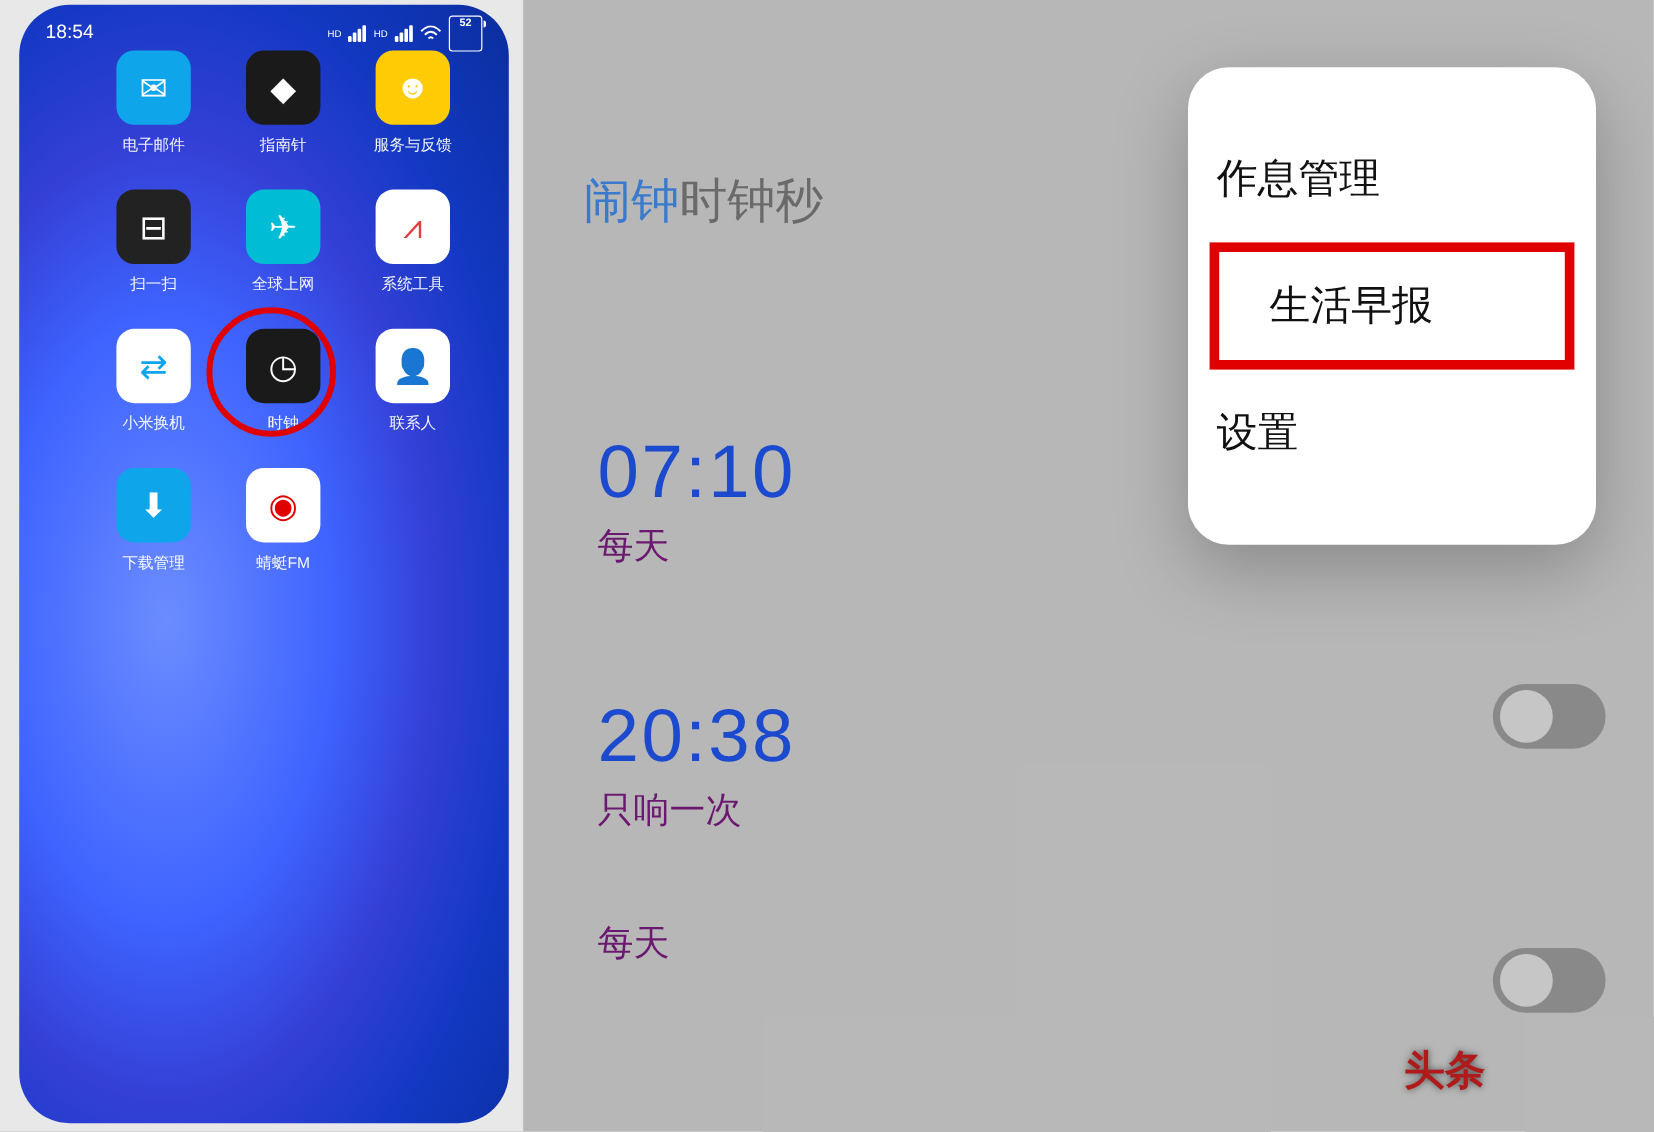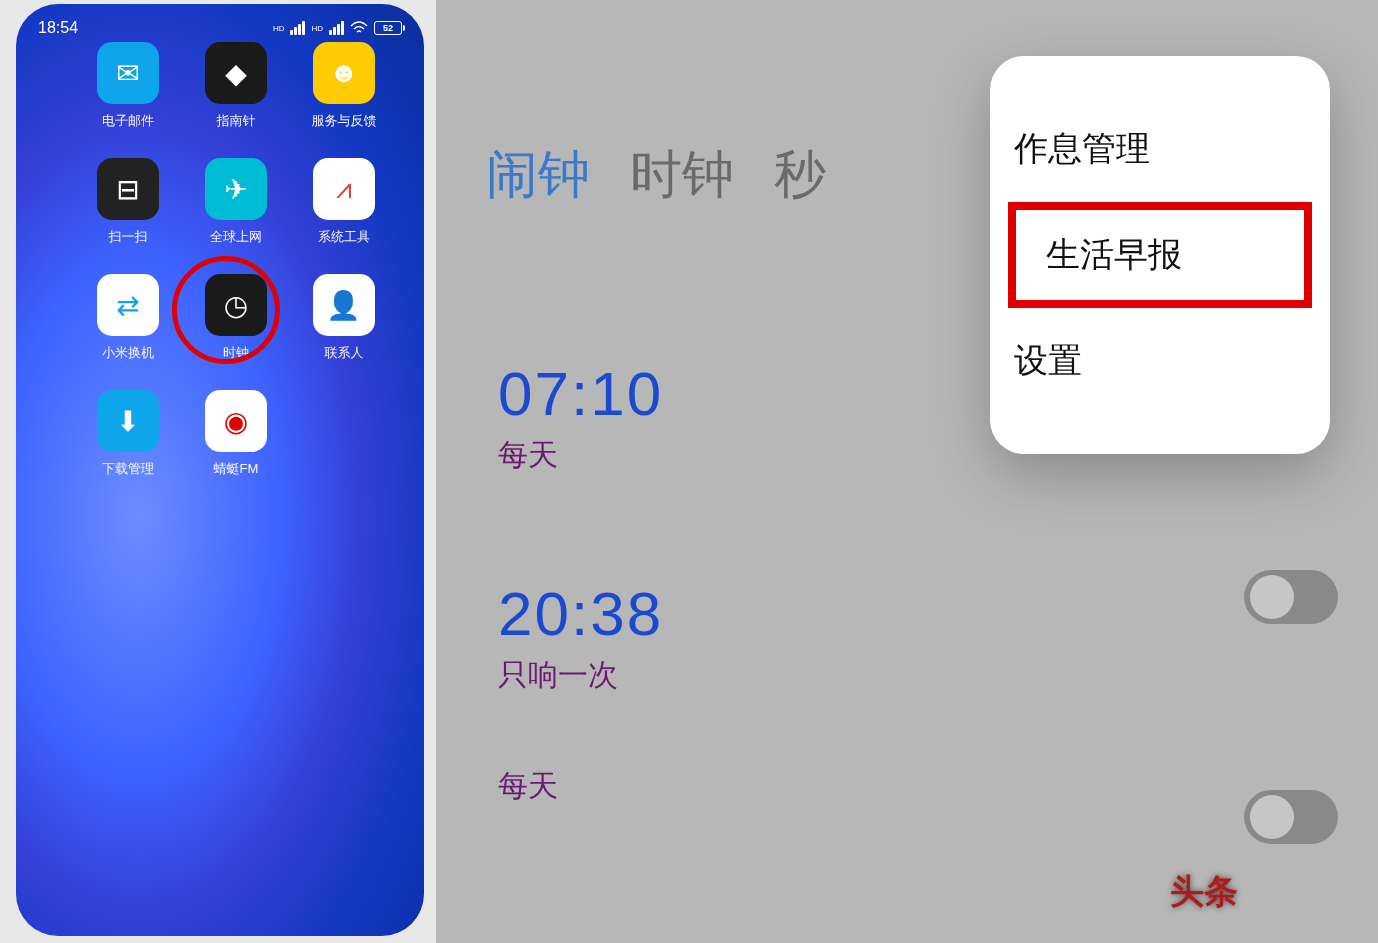--- a/index.html
+++ b/index.html
@@ -34,22 +34,22 @@
     font-weight: 500;
   }
   .statusbar .right { display:flex; align-items:center; gap:6px; }
   .signal { display:flex; align-items:flex-end; gap:1px; }
   .signal span { width:3px; background:#fff; border-radius:1px; }
   .signal span:nth-child(1){height:5px}
   .signal span:nth-child(2){height:8px}
   .signal span:nth-child(3){height:11px}
   .signal span:nth-child(4){height:14px}
   .battery {
-    width:28px; height:14px; border:1.5px solid #fff; border-radius:3px;
-    position:relative; display:flex; align-items:center; justify-content:center;
+    width:28px; height:30px; border:1.5px solid #fff; border-radius:3px;
+    position:relative; display:flex; align-items:flex-start; justify-content:center;
     font-size:9px; font-weight:600;
   }
   .battery::after{
     content:""; position:absolute; right:-4px; top:3px; width:2px; height:6px;
     background:#fff; border-radius:0 2px 2px 0;
   }
 
   .folder-title {
     font-size: 26px;
     font-weight: 400;
@@ -96,21 +96,21 @@
     width: 942px;
     height: 943px;
     background: #bfbfbf;
   }
   .overlay-dim {
     position:absolute; inset:0; background: rgba(0,0,0,0.04);
   }
 
   .tabs {
     position:absolute; top:140px; left:50px;
-    display:flex; gap:40px; font-size:52px; color:#6f6f6f; font-weight:300;
+    display:flex; font-size:40px; color:#6f6f6f; font-weight:300;
   }
   .tabs .active { color:#3d7fd6; }
 
   .alarm {
     position:absolute; left:62px;
     font-weight:300;
   }
   .alarm .time { font-size:62px; color:#1d4ed8; letter-spacing:2px;margin-top:38px; }
   .alarm .repeat { font-size:30px; color:#701a75; margin-top:6px; }
   .alarm.a1 { top:320px; }
@@ -142,21 +142,21 @@
     padding: 40px 0;
   }
   .popup-item {
     padding: 30px 24px;
     font-size:34px; font-weight:500; color:#111;
     position:relative;
   }
   .popup-highlight {
     border:8px solid #e00000;
     margin: 0 18px;
-    padding: 22px 30px;
+    padding: 22px 42px;
   }
 </style>
 </head>
 <body>
 
 <div class="phone">
 
   <div class="statusbar">
     <span>18:54</span>
     <div class="right">

